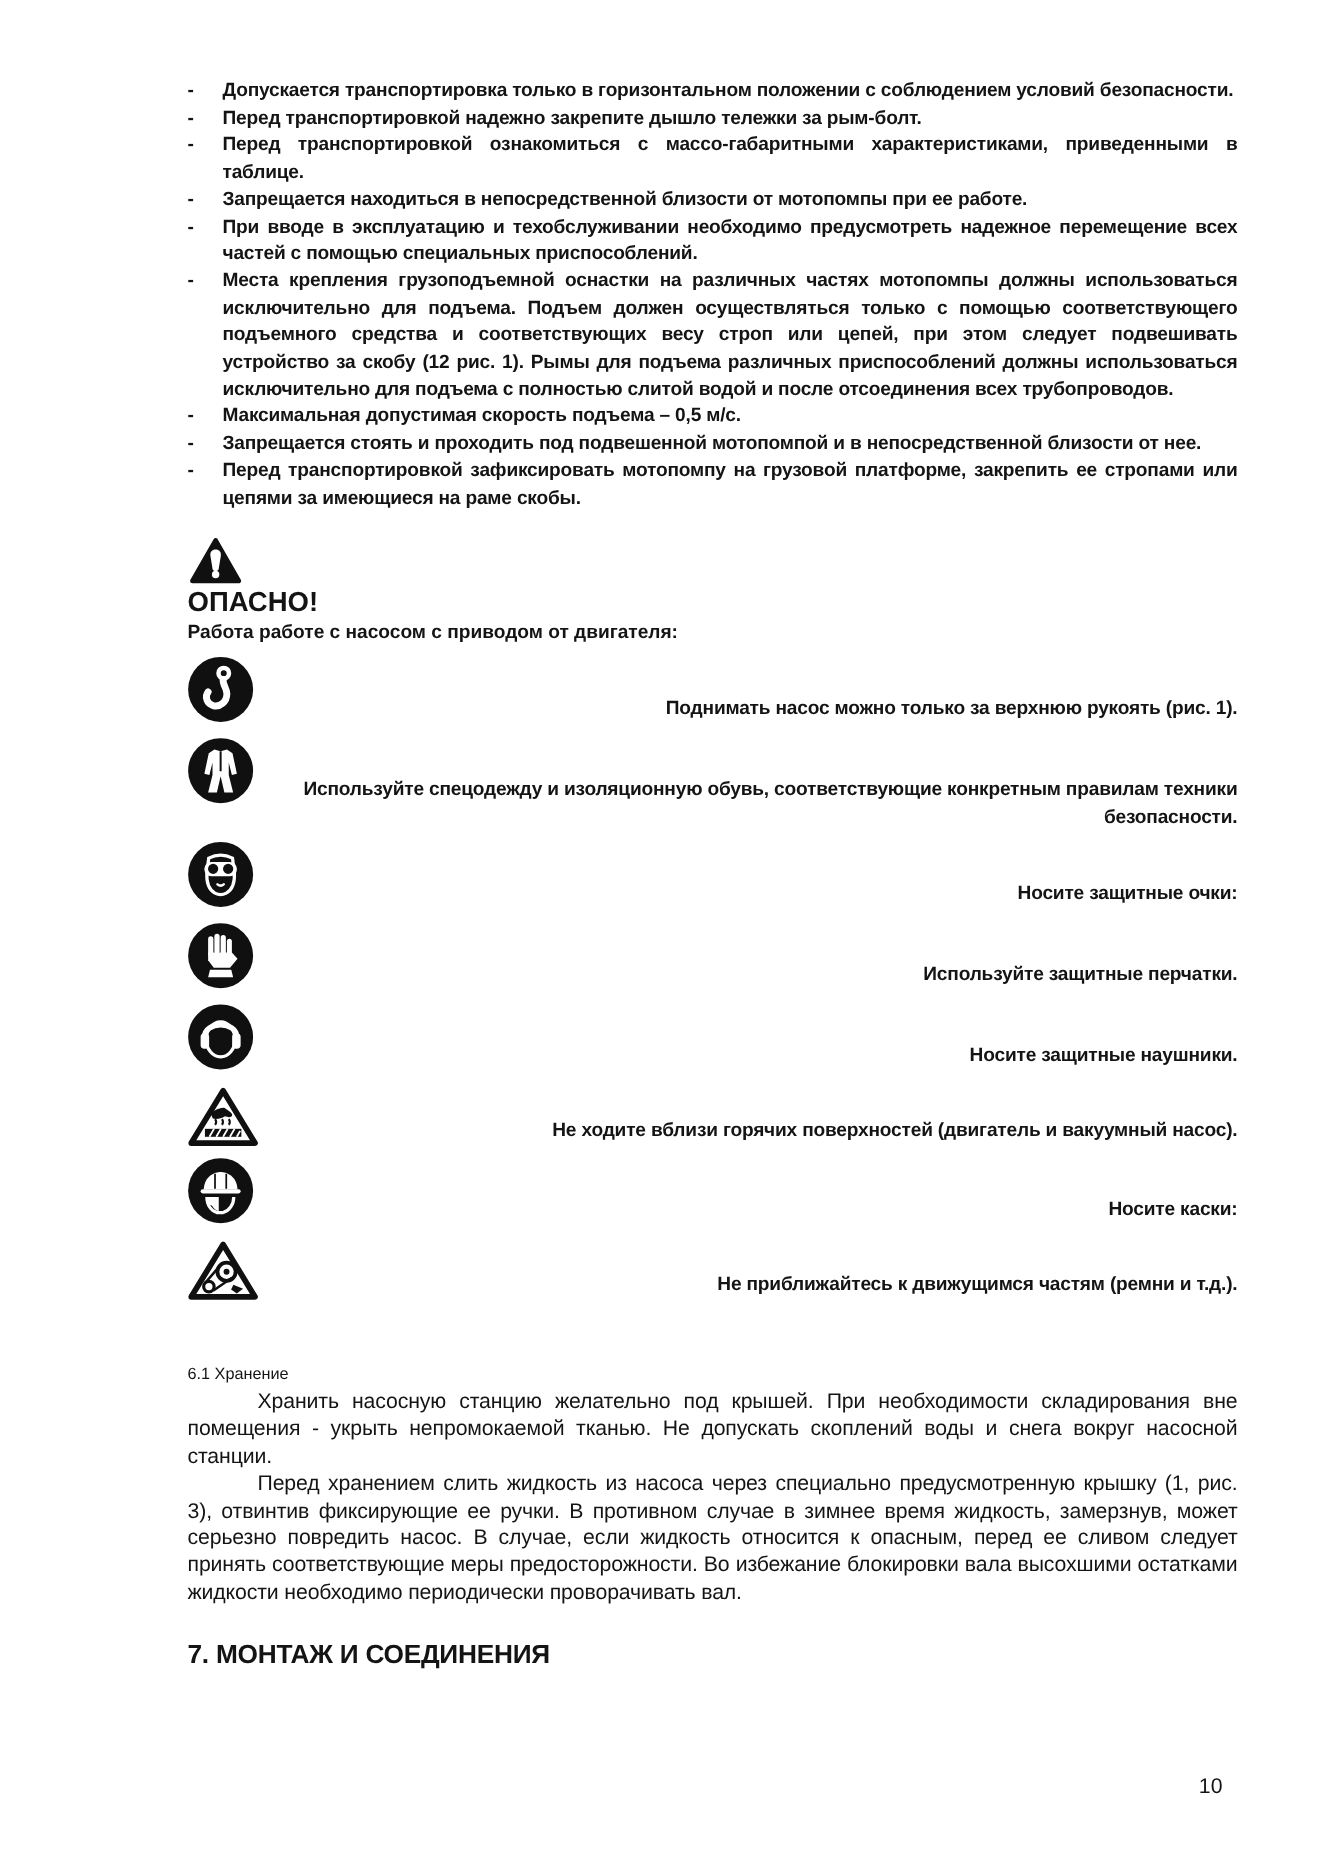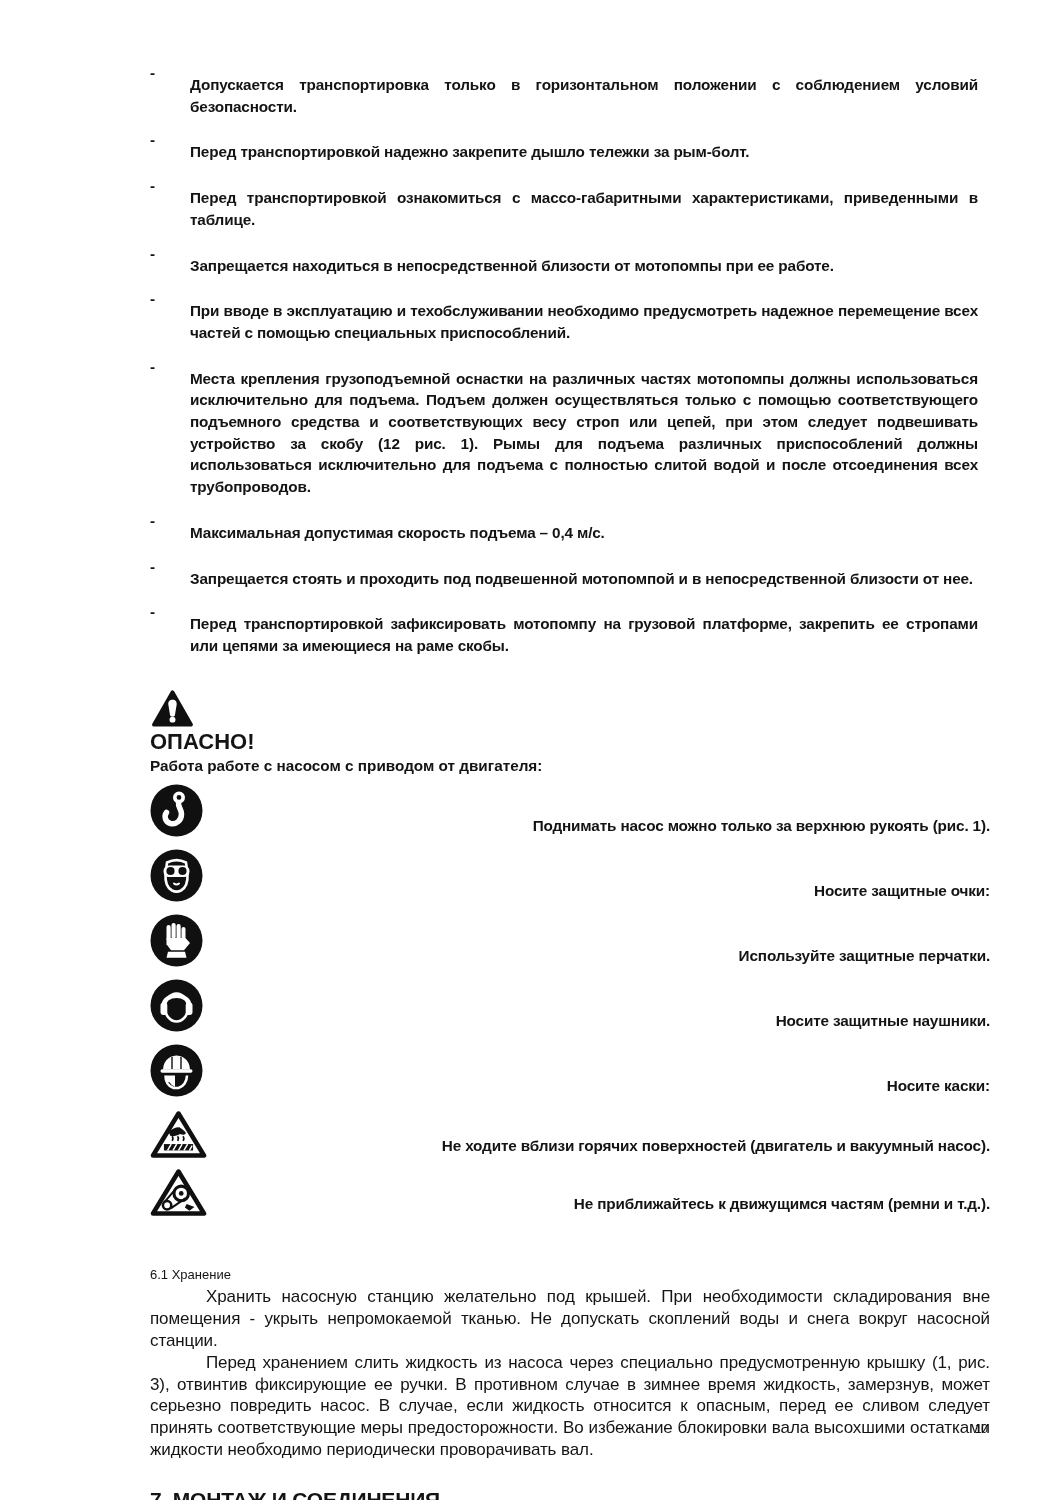--- a/index.html
+++ b/index.html
@@ -7,21 +7,21 @@
     position:relative; width:1062px; height:1500px; background:#ffffff;
     font-family:"Liberation Sans","DejaVu Sans",sans-serif; color:#141414;
     overflow:hidden; margin:0 auto;
   }
   .content { position:absolute; left:150px; top:62px; width:840px; }
 
   .bullets { list-style:none; margin:0 0 20px 0; padding:0;
     font-weight:700; font-size:15.3px; line-height:21.7px; }
   .bullet { display:flex; }
   .dash { width:28px; flex:0 0 28px; }
-  .btext { margin:12px; flex:1; text-align:justify; letter-spacing:-0.15px; }
+  .btext { margin:0; flex:1; text-align:justify; letter-spacing:-0.15px; }
 
   .warn-tri { width:43px; height:39px; margin:2px 0 2px 1px; }
   .warn-tri svg { display:block; width:100%; height:100%; }
 
   .danger-title { margin:0; font-size:22px; line-height:23px; font-weight:700; }
   .danger-intro { margin:2px 0 8px 0; font-weight:700; font-size:15.3px; line-height:21.7px; }
 
   .sign { position:relative; min-height:56px; margin:0 0 9px 0; }
   .sign-icon { position:absolute; left:0; top:0; width:53px; height:53px; }
   .sign-icon svg { display:block; width:100%; height:100%; }
@@ -32,21 +32,21 @@
   .sign--tri .sign-icon { width:57px; height:51px; }
   .sign--tri .sign-caption { padding-top:26px; text-indent:64px; }
 
   .storage-h { margin:44px 0 0 0; font-size:13px; line-height:23px; font-weight:400; }
   .para { margin:0; font-size:17px; line-height:21.8px; text-align:justify;
     text-indent:56px; letter-spacing:-0.1px; }
 
   .mount-h { margin:26px 0 12px 0; font-size:21px; line-height:26px; font-weight:700;
     letter-spacing:-0.2px; }
 
-  .pagenum { position:absolute; top:1418px; right:74px; font-size:12px;
+  .pagenum { position:absolute; top:1418px; right:84px; font-size:17px;
     line-height:22px; font-weight:400; }
 </style>
 </head>
 <body>
 
 <div class="page">
   <div class="content">
 
     <ul class="bullets">
       <li class="bullet">
@@ -68,21 +68,21 @@
       <li class="bullet">
         <span class="dash">-</span>
         <p class="btext">При вводе в эксплуатацию и техобслуживании необходимо предусмотреть надежное перемещение всех частей с помощью специальных приспособлений.</p>
       </li>
       <li class="bullet">
         <span class="dash">-</span>
         <p class="btext">Места крепления грузоподъемной оснастки на различных частях мотопомпы должны использоваться исключительно для подъема. Подъем должен осуществляться только с помощью соответствующего подъемного средства и соответствующих весу строп или цепей, при этом следует подвешивать устройство за скобу (12 рис. 1). Рымы для подъема различных приспособлений должны использоваться исключительно для подъема с полностью слитой водой и после отсоединения всех трубопроводов.</p>
       </li>
       <li class="bullet">
         <span class="dash">-</span>
-        <p class="btext">Максимальная допустимая скорость подъема – 0,4 м/с.</p>
+        <p class="btext">Максимальная допустимая скорость подъема – 0,5 м/с.</p>
       </li>
       <li class="bullet">
         <span class="dash">-</span>
         <p class="btext">Запрещается стоять и проходить под подвешенной мотопомпой и в непосредственной близости от нее.</p>
       </li>
       <li class="bullet">
         <span class="dash">-</span>
         <p class="btext">Перед транспортировкой зафиксировать мотопомпу на грузовой платформе, закрепить ее стропами или цепями за имеющиеся на раме скобы.</p>
       </li>
     </ul>
@@ -101,20 +101,30 @@
       <span class="sign-icon">
         <svg viewBox="0 0 53 53" xmlns="http://www.w3.org/2000/svg">
           <circle cx="26.5" cy="26.5" r="26" fill="#101010"></circle>
           <circle cx="29" cy="13.5" r="4.2" fill="none" stroke="#ffffff" stroke-width="3.6"></circle>
           <path d="M28.5 18.5 C 28 23, 31.5 25.5, 31.5 30 C 31.5 36.5, 26 41, 20.5 39.5 C 15.5 38, 13.5 32.5, 16.5 28.5" fill="none" stroke="#ffffff" stroke-width="5.5" stroke-linecap="round"></path>
         </svg>
       </span>
       <p class="sign-caption">Поднимать насос можно только за верхнюю рукоять (рис. 1).</p>
     </div>
 
+    <div class="sign">
+      <span class="sign-icon">
+        <svg viewBox="0 0 53 53" xmlns="http://www.w3.org/2000/svg">
+          <circle cx="26.5" cy="26.5" r="26" fill="#101010"></circle>
+          <path fill="#ffffff" d="M21.5 9.5 L26.5 11 L31.5 9.5 L36 12.5 L39.5 29 L35.5 30 L33 20 L33 30 L36.5 44 L29.5 44 L26.5 31 L23.5 44 L16.5 44 L20 30 L20 20 L17.5 30 L13.5 29 L17 12.5 Z"></path>
+          <path d="M26.5 11 L26.5 27" stroke="#101010" stroke-width="1.6"></path>
+        </svg>
+      </span>
+      <p class="sign-caption">Используйте спецодежду и изоляционную обувь, соответствующие конкретным правилам техники безопасности.</p>
+    </div>
 
     <div class="sign">
       <span class="sign-icon">
         <svg viewBox="0 0 53 53" xmlns="http://www.w3.org/2000/svg">
           <circle cx="26.5" cy="26.5" r="26" fill="#101010"></circle>
           <path d="M17 13.5 C 23 10.5, 30 10.5, 36 13.5 L37.5 25 C 38 33.5, 35.5 39, 31 41.5 C 28 43, 25 43, 22 41.5 C 17.5 39, 15 33.5, 15.5 25 Z" fill="none" stroke="#ffffff" stroke-width="2.6"></path>
           <rect x="13.5" y="16.5" width="26" height="11.5" rx="5.5" fill="#ffffff"></rect>
           <circle cx="20.5" cy="22" r="4.1" fill="#101010"></circle>
           <circle cx="32.5" cy="22" r="4.1" fill="#101010"></circle>
           <path d="M24 34.5 q2.5 2 5 0" stroke="#ffffff" stroke-width="2" fill="none" stroke-linecap="round"></path>
@@ -146,45 +156,45 @@
           <circle cx="26.5" cy="26.5" r="26" fill="#101010"></circle>
           <ellipse cx="26.5" cy="28.5" rx="11.5" ry="14" fill="none" stroke="#ffffff" stroke-width="2.6"></ellipse>
           <path d="M13.5 27 C 13.5 13.5, 39.5 13.5, 39.5 27" fill="none" stroke="#ffffff" stroke-width="4.2"></path>
           <rect x="10.5" y="23.5" width="6.8" height="12.5" rx="3" fill="#ffffff"></rect>
           <rect x="35.7" y="23.5" width="6.8" height="12.5" rx="3" fill="#ffffff"></rect>
         </svg>
       </span>
       <p class="sign-caption">Носите защитные наушники.</p>
     </div>
 
-    <div class="sign">
-      <span class="sign-icon">
-        <svg viewBox="0 0 53 53" xmlns="http://www.w3.org/2000/svg">
-          <circle cx="26.5" cy="26.5" r="26" fill="#101010"></circle>
-          <path d="M13 25.5 C 13.5 14.5, 22 11.5, 26.5 11.5 C 31 11.5, 39.5 14.5, 40 25.5 Z" fill="#ffffff"></path>
-          <rect x="10.5" y="25.3" width="32" height="3.4" rx="1.7" fill="#ffffff"></rect>
-          <path d="M22 13 L22 25 M31 13 L31 25" stroke="#101010" stroke-width="1.4"></path>
-          <path d="M15.5 31.5 c0 6.5 3.5 11 8 12.5 l5 0 c5 -1.5 8.5 -6.5 8.5 -12.5" fill="none" stroke="#ffffff" stroke-width="2.6"></path>
-          <path d="M16.5 31.5 q-3 3.5 -0.5 6 l3.5 0.8 q2.2 3.6 5.5 4.6 l0 -11.4 z" fill="#ffffff"></path>
-        </svg>
-      </span>
-      <p class="sign-caption">Носите каски:</p>
-    </div>
-
     <div class="sign sign--tri">
       <span class="sign-icon">
         <svg viewBox="0 0 62 56" xmlns="http://www.w3.org/2000/svg">
           <path d="M31 5 L59 51 L3 51 Z" fill="#ffffff" stroke="#101010" stroke-width="5" stroke-linejoin="round"></path>
           <path d="M20 25 c4 -3.5 9 -5.5 12 -5 l3.5 2.5 c2.5 2 4.5 3.5 3 5 c-1.5 1.5 -4 0.5 -6 0 c-3 2 -7.5 3 -10.5 2 z" fill="#101010"></path>
           <path d="M24 35 q1.8 -2.5 0 -5 M30 35 q1.8 -2.5 0 -5 M36 35 q1.8 -2.5 0 -5" stroke="#101010" stroke-width="1.8" fill="none"></path>
           <rect x="15" y="38.5" width="32" height="7" fill="#101010"></rect>
           <path d="M19 45.5 l4 -7 M25 45.5 l4 -7 M31 45.5 l4 -7 M37 45.5 l4 -7 M43 45.5 l3 -5.2" stroke="#ffffff" stroke-width="1.6"></path>
         </svg>
       </span>
       <p class="sign-caption">Не ходите вблизи горячих поверхностей (двигатель и вакуумный насос).</p>
+    </div>
+
+    <div class="sign">
+      <span class="sign-icon">
+        <svg viewBox="0 0 53 53" xmlns="http://www.w3.org/2000/svg">
+          <circle cx="26.5" cy="26.5" r="26" fill="#101010"></circle>
+          <path d="M13 25.5 C 13.5 14.5, 22 11.5, 26.5 11.5 C 31 11.5, 39.5 14.5, 40 25.5 Z" fill="#ffffff"></path>
+          <rect x="10.5" y="25.3" width="32" height="3.4" rx="1.7" fill="#ffffff"></rect>
+          <path d="M22 13 L22 25 M31 13 L31 25" stroke="#101010" stroke-width="1.4"></path>
+          <path d="M15.5 31.5 c0 6.5 3.5 11 8 12.5 l5 0 c5 -1.5 8.5 -6.5 8.5 -12.5" fill="none" stroke="#ffffff" stroke-width="2.6"></path>
+          <path d="M16.5 31.5 q-3 3.5 -0.5 6 l3.5 0.8 q2.2 3.6 5.5 4.6 l0 -11.4 z" fill="#ffffff"></path>
+        </svg>
+      </span>
+      <p class="sign-caption">Носите каски:</p>
     </div>
 
     <div class="sign sign--tri">
       <span class="sign-icon">
         <svg viewBox="0 0 62 56" xmlns="http://www.w3.org/2000/svg">
           <path d="M31 5 L59 51 L3 51 Z" fill="#ffffff" stroke="#101010" stroke-width="5" stroke-linejoin="round"></path>
           <circle cx="34" cy="29" r="8" fill="none" stroke="#101010" stroke-width="3.4"></circle>
           <circle cx="34" cy="29" r="2.6" fill="#101010"></circle>
           <circle cx="18.5" cy="42" r="4.6" fill="none" stroke="#101010" stroke-width="2.8"></circle>
           <path d="M15.5 38.5 L27.5 24.5 M22.5 45.5 L38.5 34.5" stroke="#101010" stroke-width="2.2"></path>

